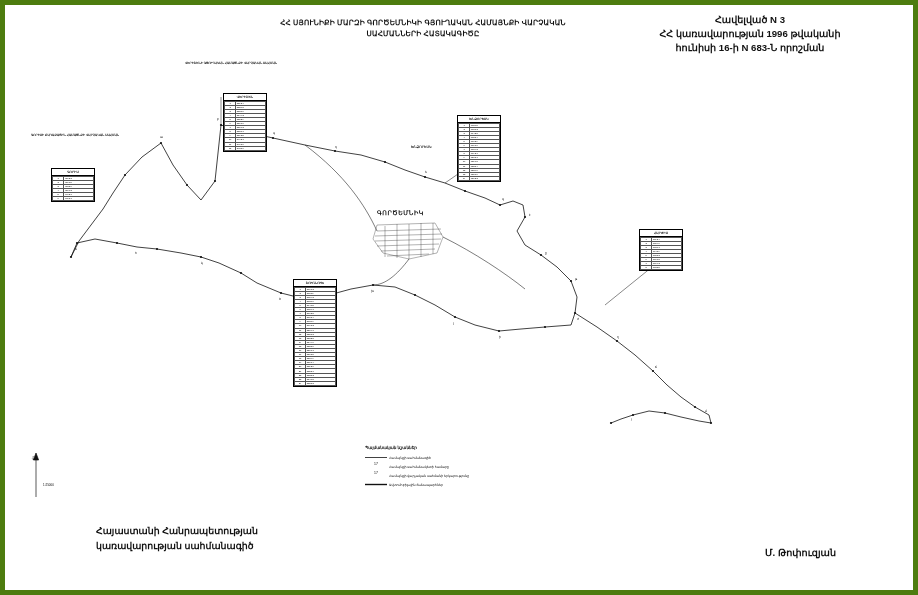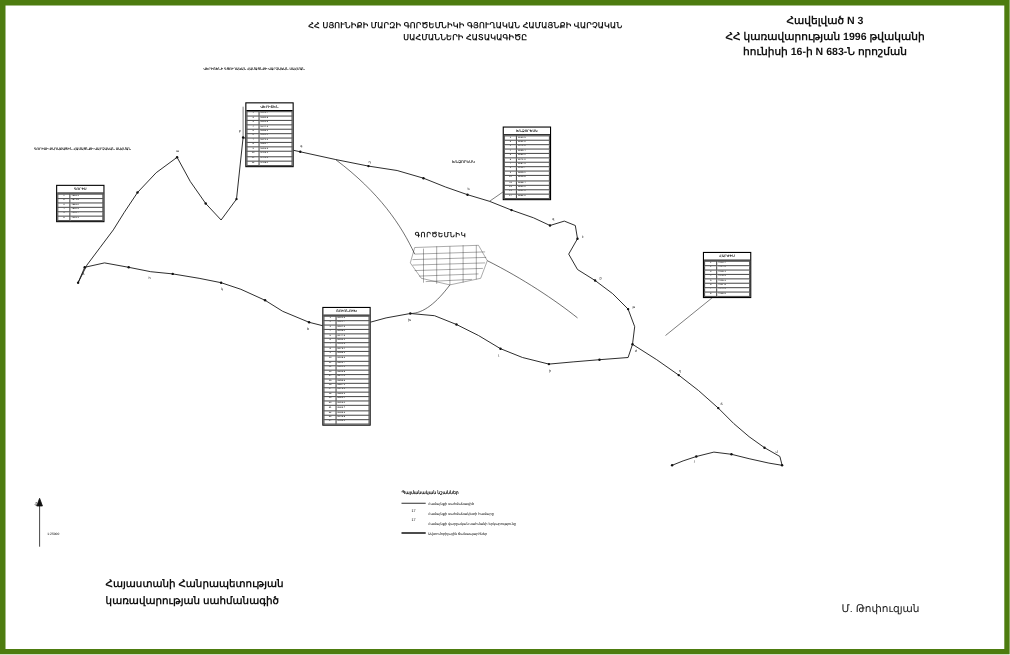--- a/index.html
+++ b/index.html
@@ -50,21 +50,21 @@
     font-size: 9.4px;
     line-height: 14.5px;
     font-weight: bold;
     color: #111;
     margin-left: 34px;
   }
   .footer-right {
     left: 760px;
     top: 542px;
     font-size: 9.6px;
-    font-weight: normal;
+    font-weight: bold;
     color: #111;
   }
 
   
   #mapsvg {
     position: absolute;
     left: 0; top: 0;
     width: 918px;
     height: 595px;
   }

